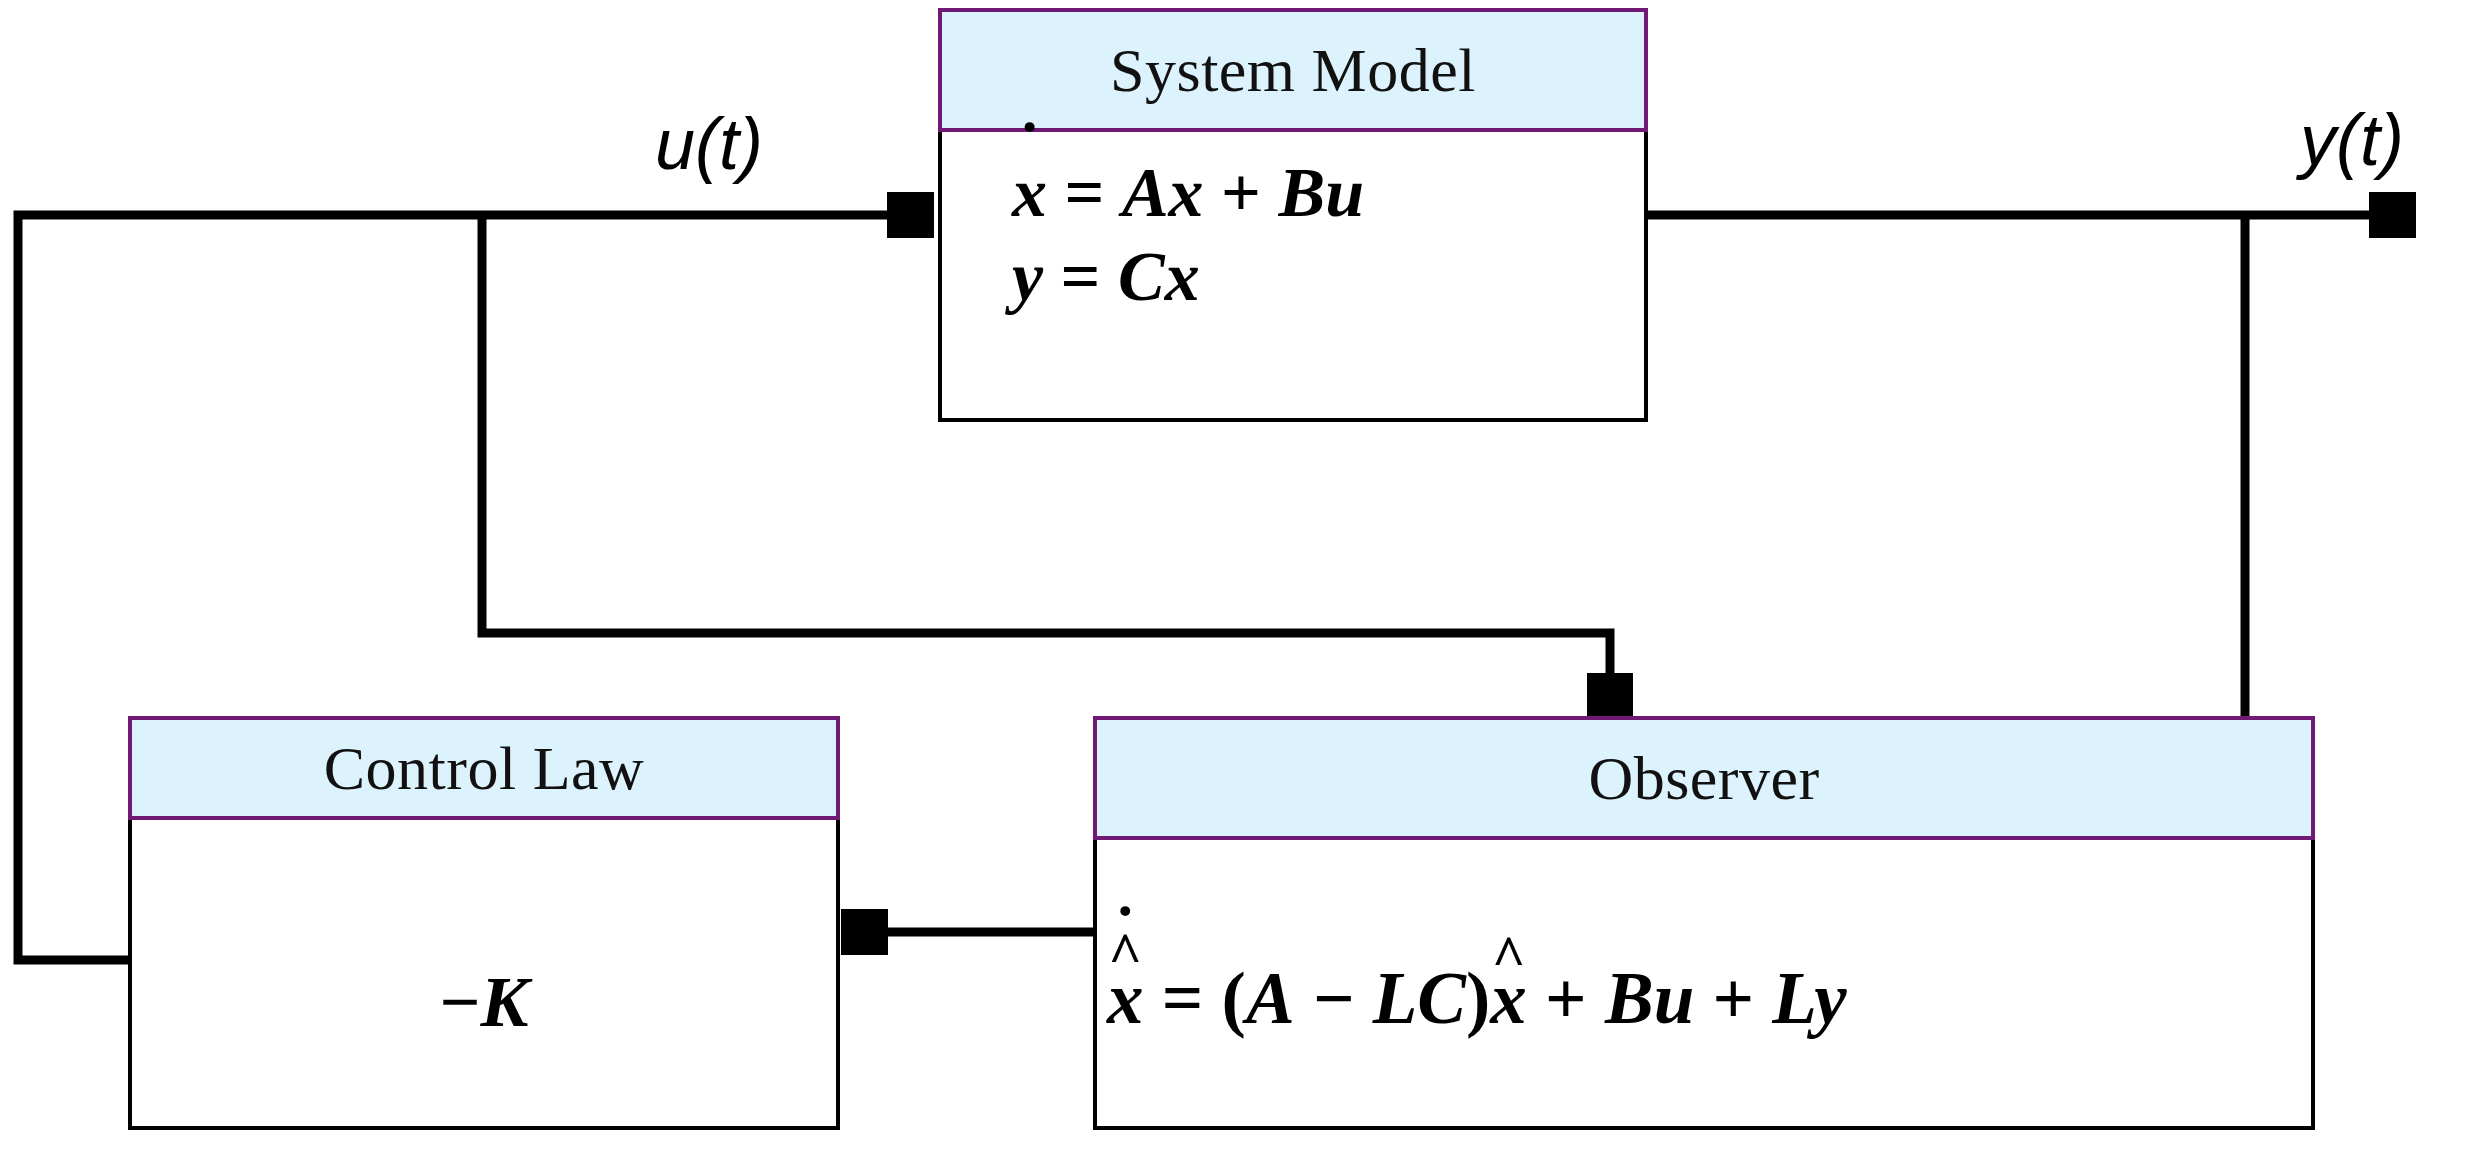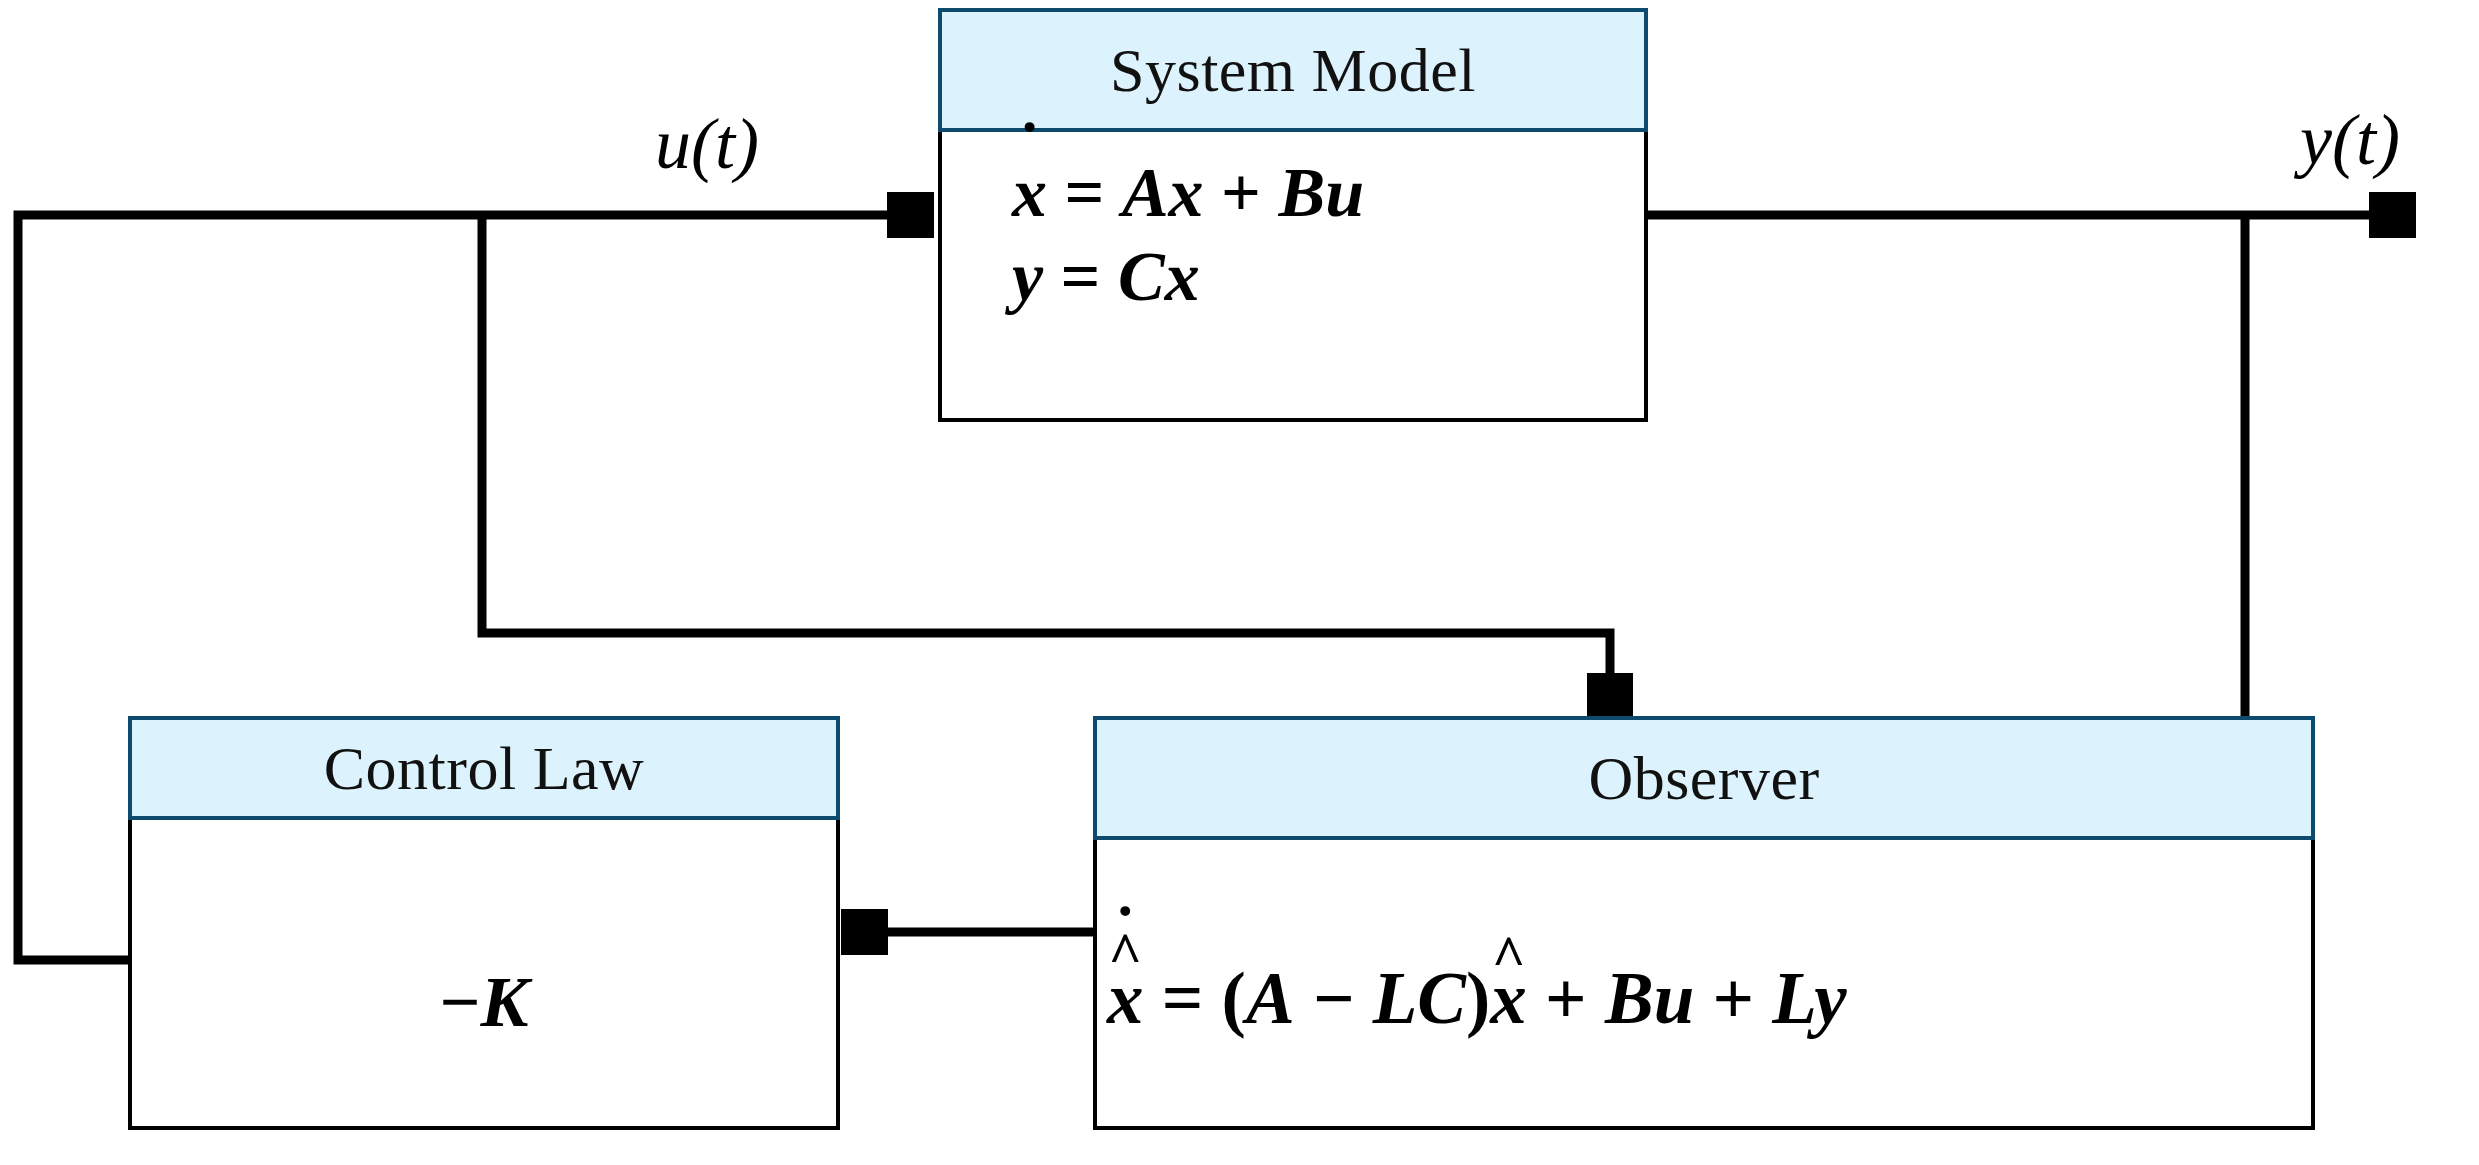--- a/index.html
+++ b/index.html
@@ -22,21 +22,21 @@
     position: absolute;
     box-sizing: border-box;
     background: #ffffff;
     border: 4px solid #000000;
     display: flex;
     flex-direction: column;
   }
   .block-header {
     box-sizing: border-box;
     background: #dcf3fd;
-    border: 4px solid #0c4a6e;
+    border: 4px solid #701a75;
     margin: -4px -4px 0 -4px;
     display: flex;
     align-items: center;
     justify-content: center;
     color: #111111;
     font-size: 62px;
     line-height: 1;
     letter-spacing: 0.5px;
     white-space: nowrap;
   }
@@ -88,21 +88,21 @@
     pointer-events: none;
   }
   .dot-mark  { top: -0.62em; font-size: 0.95em; }
   .hat-mark  { top: -0.52em; font-size: 0.80em; }
   .dothat-hi { top: -0.93em; font-size: 0.90em; }
   .dothat-lo { top: -0.56em; font-size: 0.80em; }
 
   
   .sig-label {
     position: absolute;
-    font-family: Liberation Serif, serif;
+    font-family: Liberation Sans, sans-serif;
     font-style: italic;
     font-weight: normal;
     font-size: 72px;
     color: #000000;
     white-space: nowrap;
     line-height: 1;
   }
 
   
   #wires {

